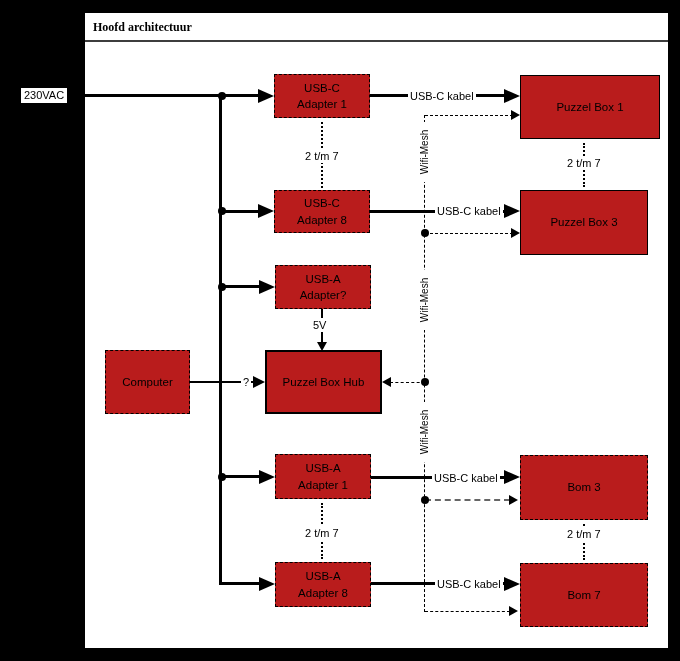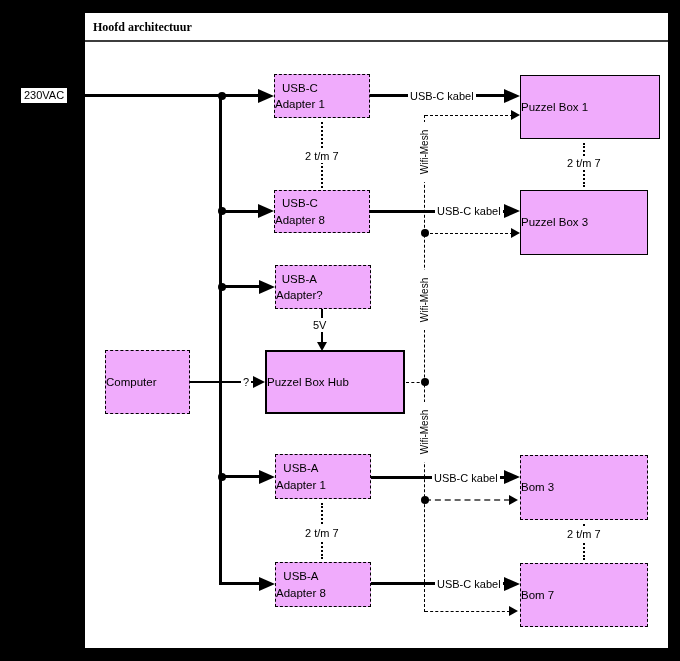--- a/index.html
+++ b/index.html
@@ -2,22 +2,22 @@
 <html><head>
 <meta charset="utf-8">
 <style>
   html,body{margin:0;padding:0;}
   body{width:680px;height:661px;background:#000;position:relative;
        font-family:"Liberation Sans", sans-serif;color:#000;overflow:hidden;}
   .abs{position:absolute;}
   .frame{left:85px;top:13px;width:583px;height:635px;background:#fff;}
   .title{left:93px;top:20px;font-size:12px;font-weight:bold;font-family:Liberation Serif, serif;}
   .tsep{left:85px;top:40px;width:583px;height:2px;background:#3d3d3d;}
-  .box{box-sizing:border-box;background:#f0abfc;display:flex;align-items:center;
-       justify-content:flex-start;font-size:11.5px;line-height:1.4;}
+  .box{box-sizing:border-box;background:#b91c1c;display:flex;align-items:center;
+       justify-content:center;font-size:11.5px;line-height:1.4;}
   .box-label{white-space:pre-line;text-align:center;}
   .bdash{border:1px dashed #000;}
   .bsolid{border:1.5px solid #000;}
   .bsolid2{border:2px solid #000;}
   .hl{background:#000;height:3px;}
   .vl{background:#000;width:3px;}
   .hl-thin{background:#000;height:2px;}
   .vl-thin{background:#000;width:2px;}
   .dash-h{border-top:1px dashed #000;height:0;}
   .dash-h-grey{border-top:2px dashed #666;height:0;}
@@ -101,21 +101,21 @@
   <span class="box-label">USB-C
 Adapter 8</span>
   </div>
 <div class="abs box bdash" style="left:275px;top:265px;width:96px;height:44px;">
   <span class="box-label">USB-A
 Adapter?</span>
   </div>
 <div class="abs box bdash" style="left:105px;top:350px;width:85px;height:64px;">
   <span class="box-label">Computer</span>
   </div>
-<div class="abs box bsolid2" style="left:265px;top:350px;width:140px;height:64px;">
+<div class="abs box bsolid2" style="left:265px;top:350px;width:117px;height:64px;">
   <span class="box-label">Puzzel Box Hub</span>
   </div>
 <div class="abs box bsolid" style="left:520px;top:75px;width:140px;height:64px;">
   <span class="box-label">Puzzel Box 1</span>
   </div>
 <div class="abs box bsolid" style="left:520px;top:190px;width:128px;height:65px;">
   <span class="box-label">Puzzel Box 3</span>
   </div>
 <div class="abs box bdash" style="left:275px;top:454px;width:96px;height:45px;">
   <span class="box-label">USB-A

